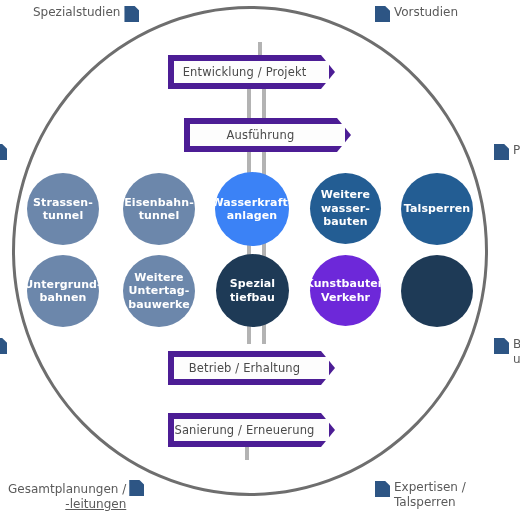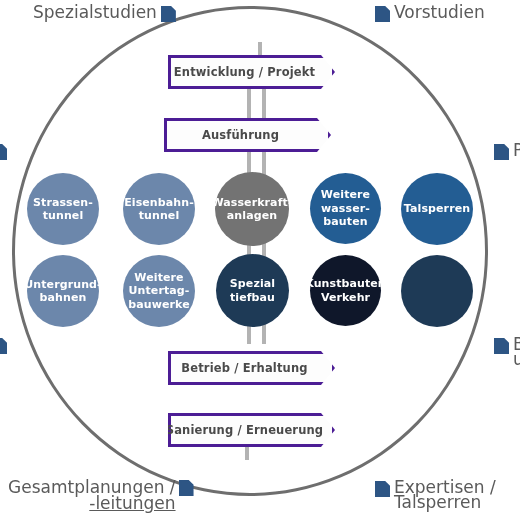--- a/index.html
+++ b/index.html
@@ -24,24 +24,24 @@
 
   
   .rail{position:absolute;background:#b3b3b3;}
 
   
   .banner{
     position:absolute;
     box-sizing:border-box;
     height:34px;
     background:#fdfdfd;
-    border:3px solid #4c1d95;
+    border:6px solid #4c1d95;
     -webkit-clip-path:polygon(0 0, calc(100% - 14px) 0, 100% 50%, calc(100% - 14px) 100%, 0 100%);
     clip-path:polygon(0 0, calc(100% - 14px) 0, 100% 50%, calc(100% - 14px) 100%, 0 100%);
-    display:flex;align-items:center;justify-content:center;font-weight:bold;
+    display:flex;align-items:center;justify-content:center;
   }
   .banner-label{
     position:relative;
     font-size:11.5px;
     color:#4a4a4a;
     letter-spacing:.15px;
     white-space:nowrap;
     z-index:2;
     
     transform:translateX(-7px);
@@ -59,21 +59,21 @@
     line-height:13.5px;
     letter-spacing:.1px;
     box-sizing:border-box;
     padding:2px;
   }
   .bubble span{display:block;}
 
   
   .corner{
     position:absolute;
-    font-size:17px;
+    font-size:12px;
     color:#5a5a5a;
     line-height:15px;
     white-space:nowrap;
     display:flex;
     align-items:flex-start;
     gap:4px;
   }
   .corner .txt{display:block;}
   .corner .txt.right{text-align:right;}
 
@@ -108,21 +108,21 @@
   <div class="rail" style="left:258px;top:42px;width:4px;height:22px;"></div>
   <div class="rail" style="left:247px;top:88px;width:4px;height:256px;"></div>
   <div class="rail" style="left:262px;top:88px;width:4px;height:256px;"></div>
   <div class="rail" style="left:247px;top:88px;width:4px;height:30px;"></div>
   <div class="rail" style="left:245px;top:440px;width:4px;height:20px;"></div>
 
   <div class="banner" style="left:168px;top:55px;width:167px;">
     <span class="banner-label">Entwicklung / Projekt</span>
   </div>
 
-  <div class="banner" style="left:164px;top:118px;width:167px;">
+  <div class="banner" style="left:184px;top:118px;width:167px;">
     <span class="banner-label">Ausführung</span>
   </div>
 
   <div class="banner" style="left:168px;top:351px;width:167px;">
     <span class="banner-label">Betrieb / Erhaltung</span>
   </div>
 
   <div class="banner" style="left:168px;top:413px;width:167px;">
     <span class="banner-label">Sanierung / Erneuerung</span>
   </div>
@@ -134,21 +134,21 @@
     </div>
   </div>
 
   <div class="bubble" style="left:123px;top:173px;width:72px;height:72px;background:#6c87ab;">
     <div>
       <span>Eisenbahn-</span>
       <span>tunnel</span>
     </div>
   </div>
 
-  <div class="bubble" style="left:215px;top:172px;width:74px;height:74px;background:#737373;">
+  <div class="bubble" style="left:215px;top:172px;width:74px;height:74px;background:#3b82f6;">
     <div>
       <span>Wasserkraft-</span>
       <span>anlagen</span>
     </div>
   </div>
 
   <div class="bubble" style="left:310px;top:173px;width:71px;height:71px;background:#235d93;">
     <div>
       <span>Weitere</span>
       <span>wasser-</span>
@@ -177,21 +177,21 @@
     </div>
   </div>
 
   <div class="bubble" style="left:216px;top:254px;width:73px;height:73px;background:#1e3a56;">
     <div>
       <span>Spezial</span>
       <span>tiefbau</span>
     </div>
   </div>
 
-  <div class="bubble" style="left:310px;top:255px;width:71px;height:71px;background:#0f172a;">
+  <div class="bubble" style="left:310px;top:255px;width:71px;height:71px;background:#6d28d9;">
     <div>
       <span>Kunstbauten</span>
       <span>Verkehr</span>
     </div>
   </div>
 
   <div class="bubble" style="left:401px;top:255px;width:72px;height:72px;background:#1e3a56;">
     <div>
     </div>
   </div>

